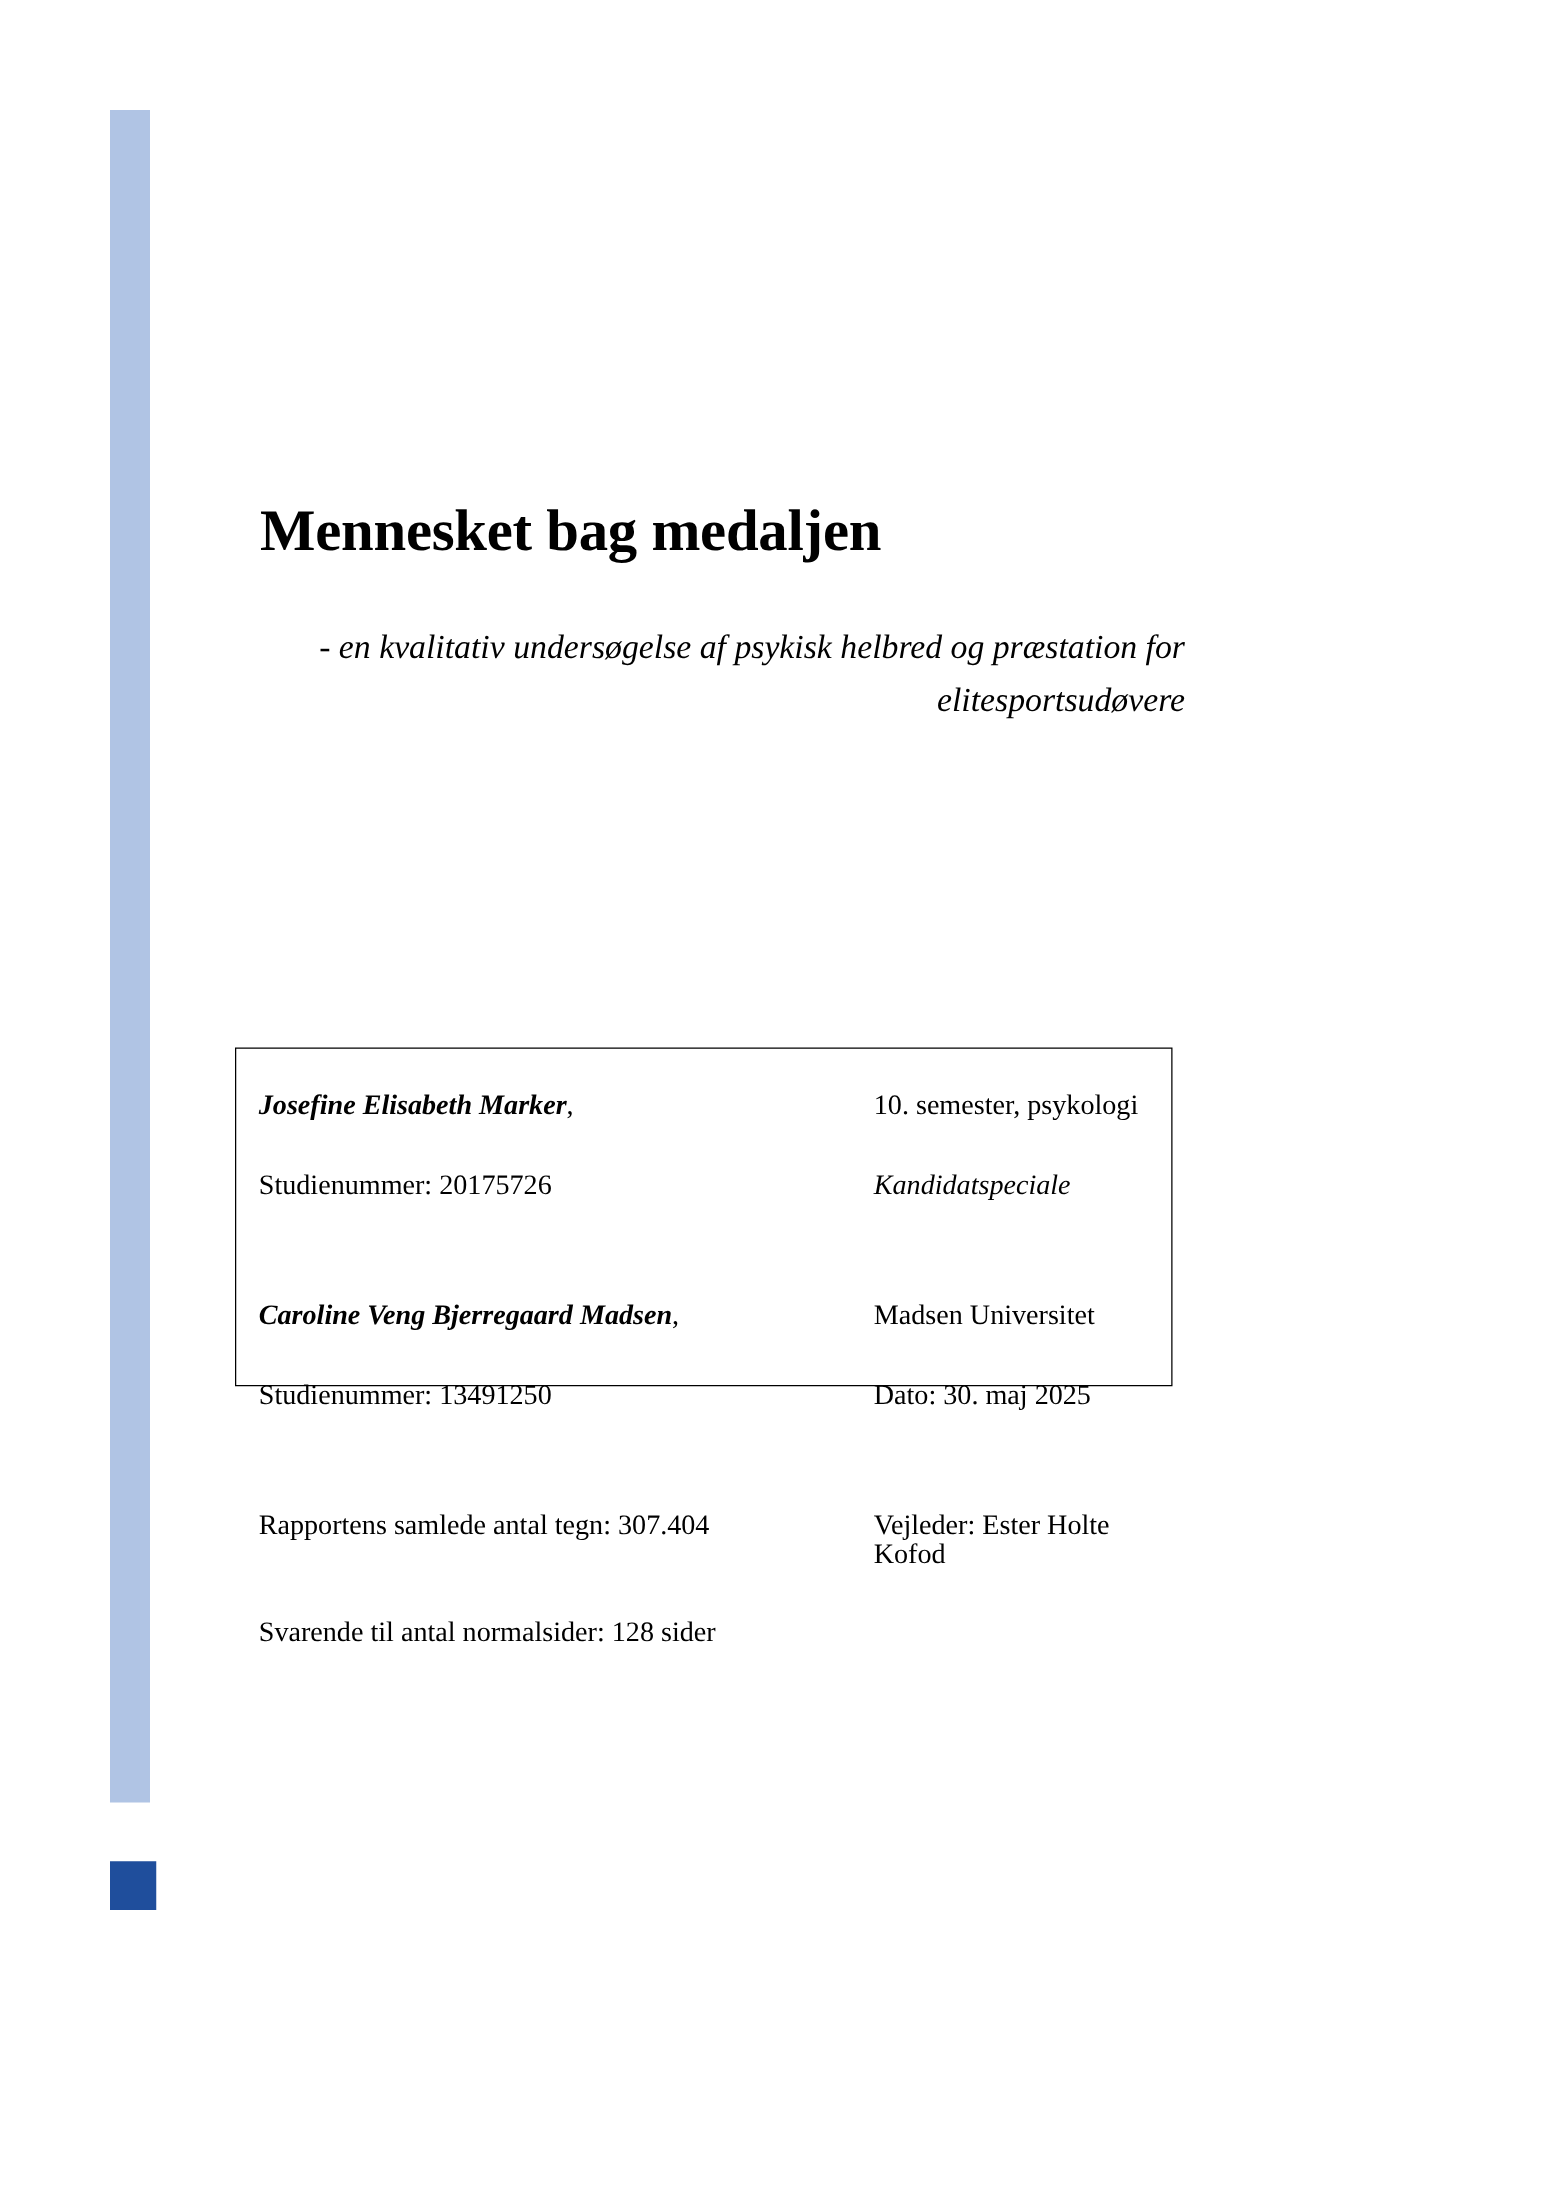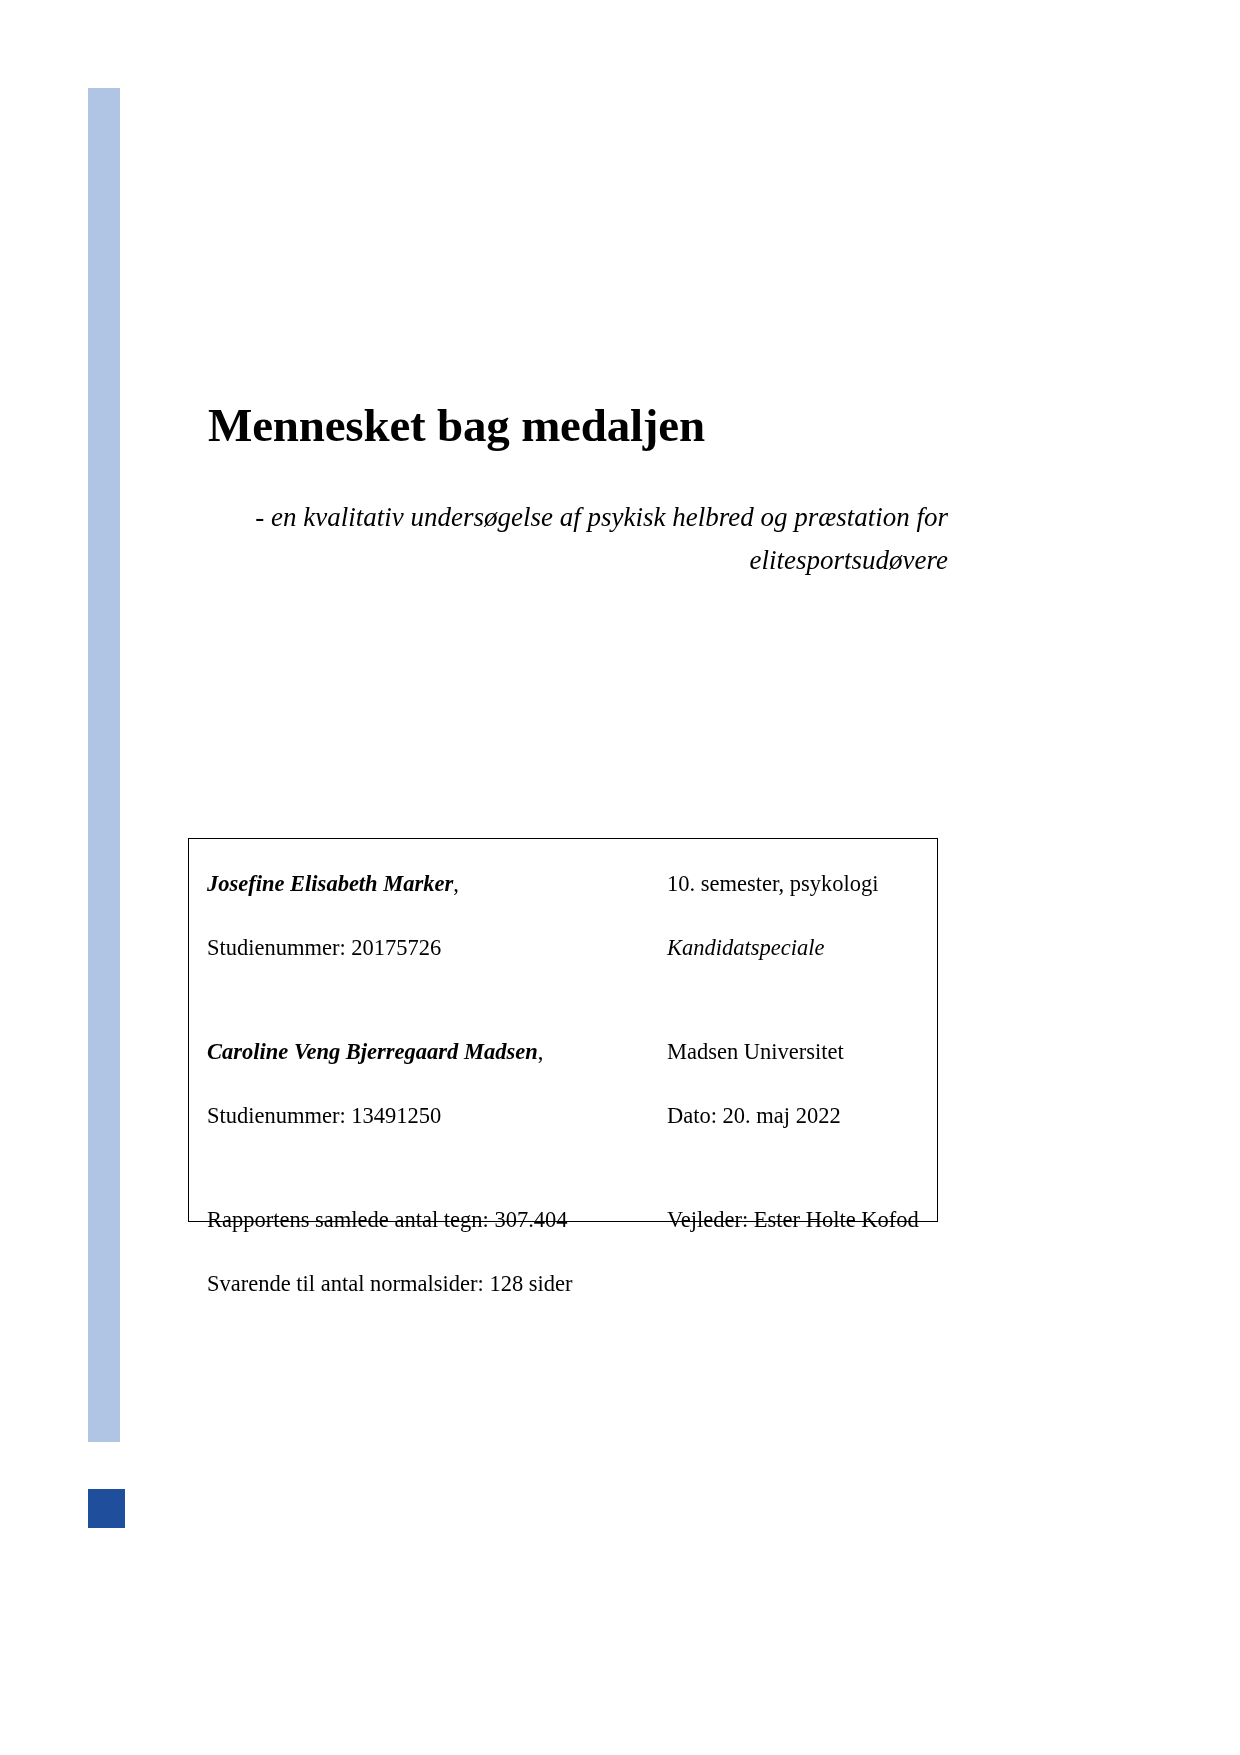--- a/index.html
+++ b/index.html
@@ -57,21 +57,21 @@
     width: 740px;
     text-align: right;
   }
 
   
   #info-box {
     position: absolute;
     left: 188px;
     top: 838px;
     width: 750px;
-    height: 384px;
+    height: 271px;
     border: 1.6px solid #000000;
     box-sizing: border-box;
   }
   .info-grid {
     position: absolute;
     left: 18px;
     top: 34px;
     right: 10px;
     display: block;
   }
@@ -84,20 +84,21 @@
   .info-col-left {
     width: 460px;
     flex: 0 0 460px;
     font-size: 22.5px;
     line-height: 1.0;
   }
   .info-col-right {
     flex: 1 1 auto;
     font-size: 22.5px;
     line-height: 1.0;
+    margin-left: 32px;
   }
   .spacer-row { height: 41px; }
   .line-gap { height: 41px; }
   .name {
     font-weight: bold;
     font-style: italic;
   }
   .ital { font-style: italic; }
   .plain { font-style: normal; font-weight: normal; }
 </style>
@@ -132,21 +133,21 @@
 
     <div class="info-row">
       <div class="info-col-left"><span class="name">Caroline Veng Bjerregaard Madsen</span><span class="plain">,</span></div>
       <div class="info-col-right">Madsen Universitet</div>
     </div>
 
     <div class="line-gap"></div>
 
     <div class="info-row">
       <div class="info-col-left">Studienummer: 13491250</div>
-      <div class="info-col-right">Dato: 20. maj 2022</div>
+      <div class="info-col-right">Dato: 30. maj 2025</div>
     </div>
 
     <div class="spacer-row"></div>
     <div class="spacer-row"></div>
 
     <div class="info-row">
       <div class="info-col-left">Rapportens samlede antal tegn: 307.404</div>
       <div class="info-col-right">Vejleder: Ester Holte Kofod</div>
     </div>
 

